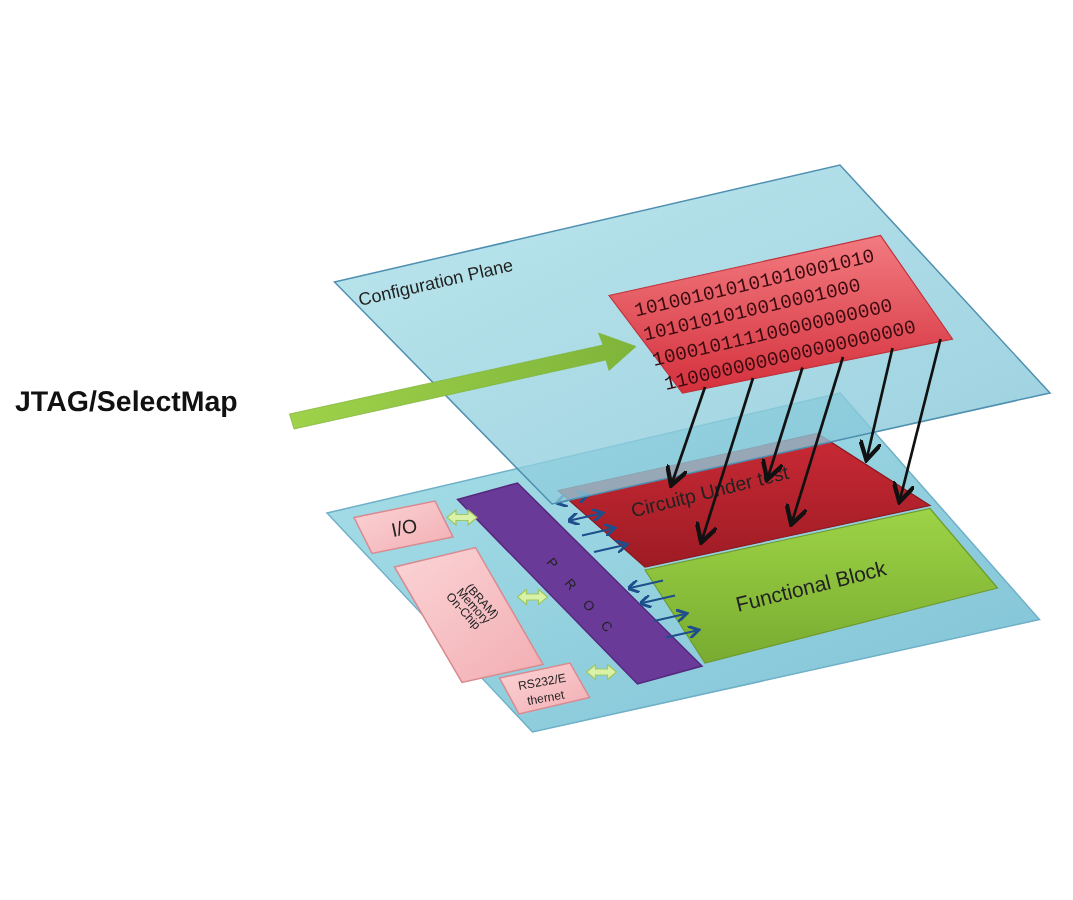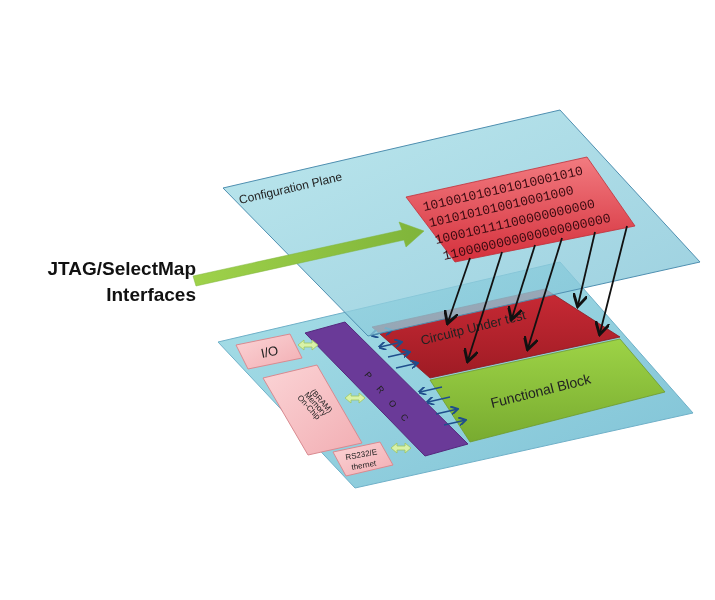--- a/index.html
+++ b/index.html
@@ -1,26 +1,25 @@
 <!DOCTYPE html>
 <html><head>
 <meta charset="utf-8">
 <style>
   html, body { margin:0; padding:0; background:#ffffff; }
   body { width:715px; height:600px; overflow:hidden; position:relative; font-family:"Liberation Sans", sans-serif; }
   svg { position:absolute; left:0; top:0; }
   .lbl { font-family:"Liberation Sans", sans-serif; fill:#222; }
-  .left-title { position:absolute; left:10px; top:256px; width:186px; text-align:right; font-family:"Liberation Sans", sans-serif; font-weight:bold; font-size:19px; line-height:26px; color:#111; }
+  .left-title { position:absolute; left:10px; top:256px; width:186px; text-align:left; font-family:"Liberation Sans", sans-serif; font-weight:bold; font-size:19px; line-height:26px; color:#111; }
 </style>
 </head>
 <body>
 
 <div class="left-title">
   <div>JTAG/SelectMap</div>
-  <div>Interfaces</div>
 </div>
 
 <svg width="715" height="600" viewBox="0 0 715 600">
   <defs>
     <linearGradient id="gPlane" x1="0" y1="0" x2="1" y2="1">
       <stop offset="0" stop-color="#a9e0e8"></stop>
       <stop offset="1" stop-color="#7fc2d6"></stop>
     </linearGradient>
     <linearGradient id="gRed" x1="0" y1="0" x2="0" y2="1">
       <stop offset="0" stop-color="#f27b80"></stop>

